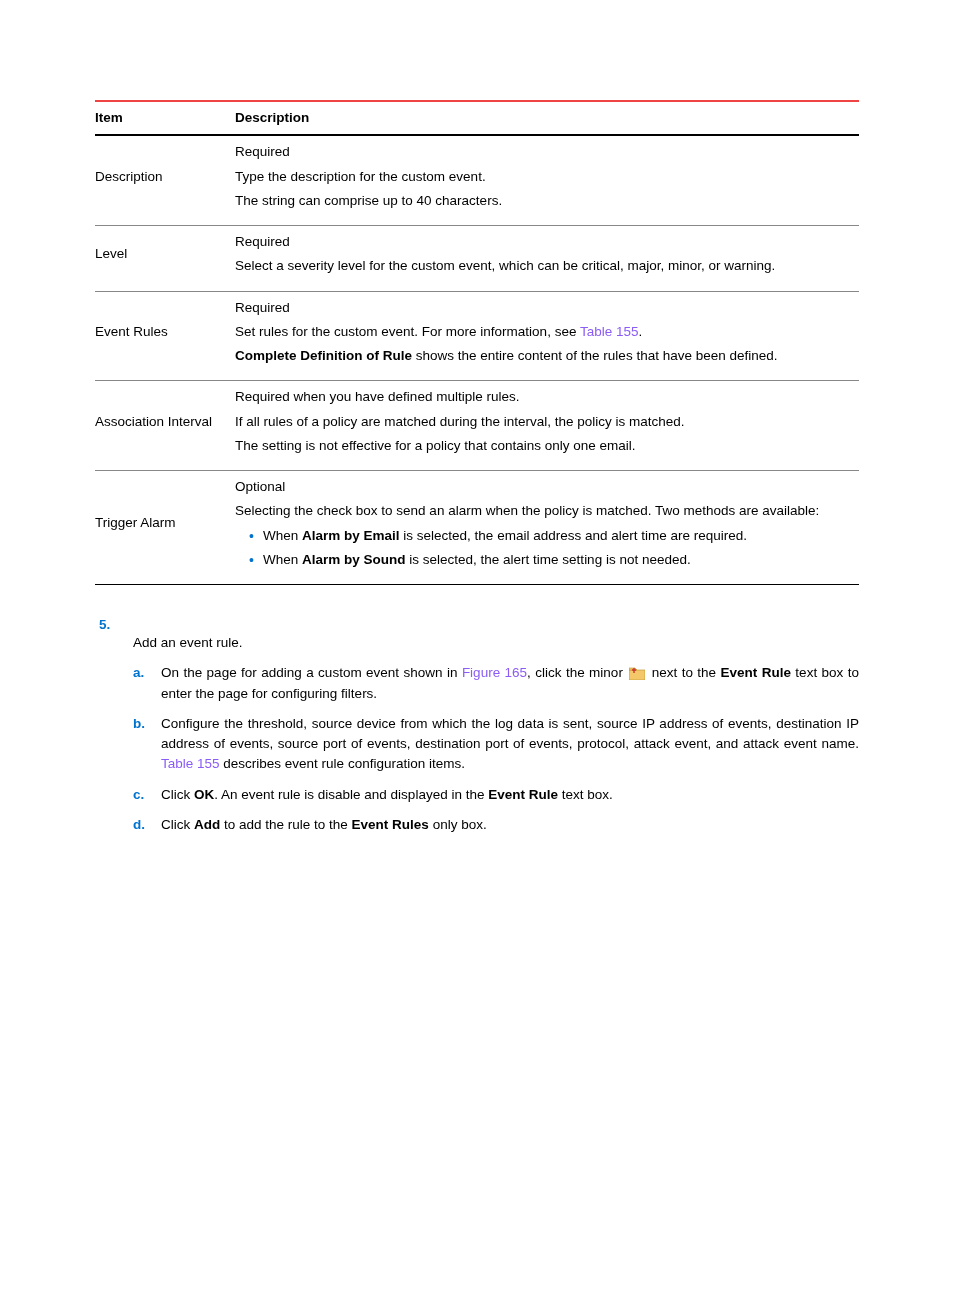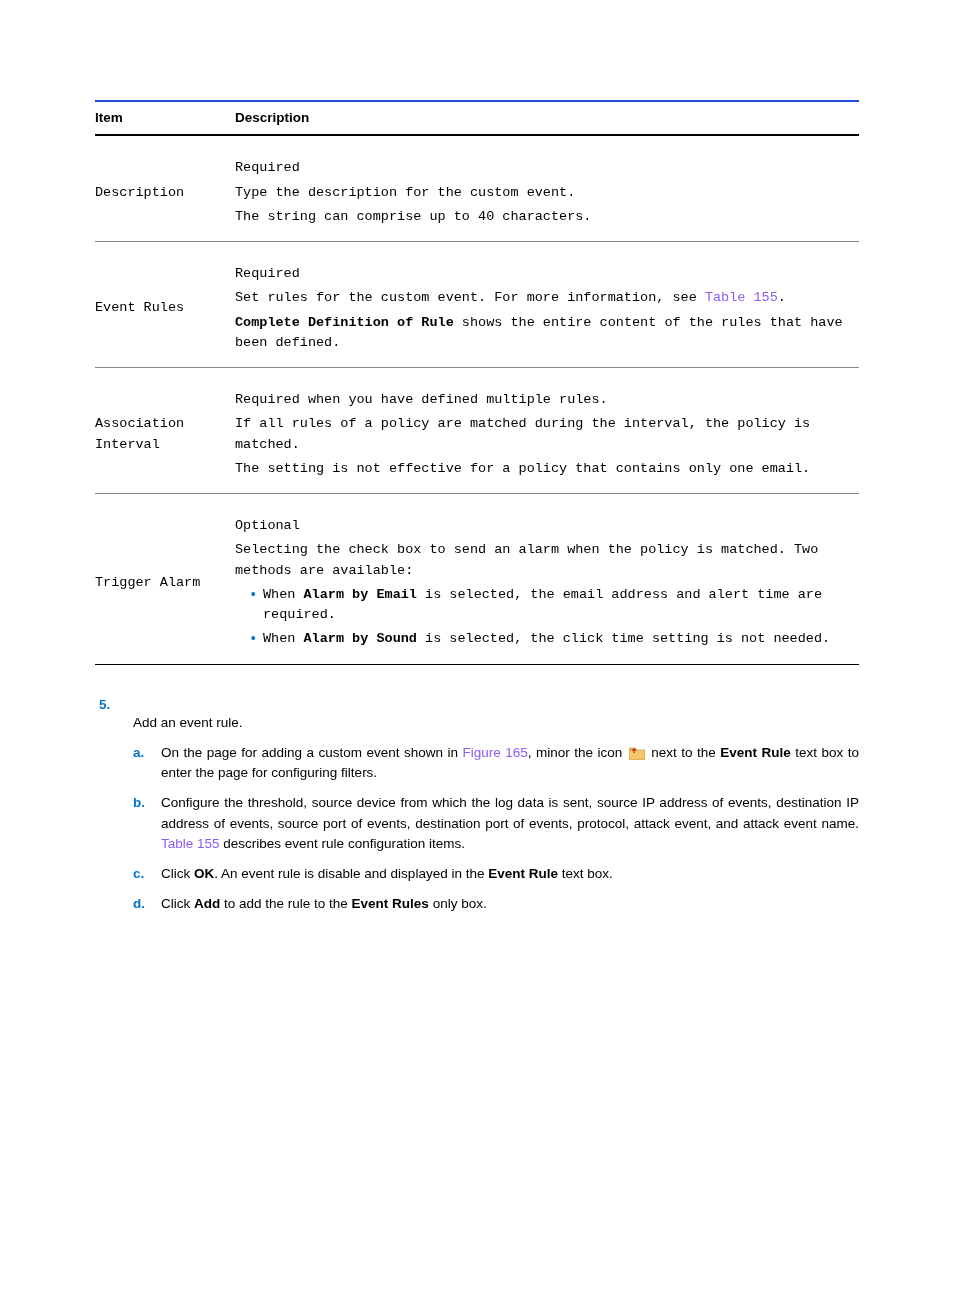--- a/index.html
+++ b/index.html
@@ -8,37 +8,36 @@
       font-size: 13.5px;
       color: #000;
       background: #fff;
       width: 954px;
       padding: 100px 95px 60px 95px;
       line-height: 1.5;
     }
     table {
       width: 100%;
       border-collapse: collapse;
-      border-top: 2px solid #1d4ed8;
+      border-top: 2px solid #ef4444;
       border-bottom: 1px solid #000;
       margin-bottom: 30px;
     }
     thead th {
       text-align: left;
       font-weight: bold;
       padding: 6px 10px 6px 0;
       border-bottom: 2px solid #000;
       vertical-align: top;
     }
     thead th:first-child { width: 140px; }
     tbody td {
-      padding: 18px 10px 10px 0;
+      padding: 2px 10px 10px 0;
       border-bottom: 1px solid #888;
       vertical-align: middle;
-      font-family: Liberation Mono, monospace;
     }
     tbody tr:last-child td { border-bottom: none; }
     td.item-col { vertical-align: middle; }
     .desc-col p { margin: 4px 0; }
     .desc-col ul { list-style: none; margin: 4px 0 4px 14px; }
     .desc-col ul li { position: relative; padding-left: 14px; margin: 4px 0; }
     .desc-col ul li::before {
       content: "•";
       position: absolute;
       left: 0;
@@ -96,20 +95,27 @@
   <tbody id="table-body">
       <tr>
         <td class="item-col">Description</td>
         <td class="desc-col">
           <p>Required</p>
           <p>Type the description for the custom event.</p>
           <p>The string can comprise up to 40 characters.</p>
         </td>
       </tr>
       <tr>
+        <td class="item-col">Level</td>
+        <td class="desc-col">
+          <p>Required</p>
+          <p>Select a severity level for the custom event, which can be critical, major, minor, or warning.</p>
+        </td>
+      </tr>
+      <tr>
         <td class="item-col">Event Rules</td>
         <td class="desc-col">
           <p>Required</p>
           <p><span>Set rules for the custom event. For more information, see </span><span class="link">Table 155</span><span>.</span></p>
           <p><span class="bold">Complete Definition of Rule</span><span> shows the entire content of the rules that have been defined.</span></p>
         </td>
       </tr>
       <tr>
         <td class="item-col">Association Interval</td>
         <td class="desc-col">
@@ -118,36 +124,36 @@
           <p>The setting is not effective for a policy that contains only one email.</p>
         </td>
       </tr>
       <tr>
         <td class="item-col">Trigger Alarm</td>
         <td class="desc-col">
           <p>Optional</p>
           <p>Selecting the check box to send an alarm when the policy is matched. Two methods are available:</p>
           <ul>
             <li><span>When </span><span class="bold">Alarm by Email</span><span> is selected, the email address and alert time are required.</span></li>
-            <li><span>When </span><span class="bold">Alarm by Sound</span><span> is selected, the click time setting is not needed.</span></li>
+            <li><span>When </span><span class="bold">Alarm by Sound</span><span> is selected, the alert time setting is not needed.</span></li>
           </ul>
         </td>
       </tr>
     </tbody>
 </table>
 
 <div class="ol-step">
   <span class="num">5.</span>
   <span class="content">Add an event rule.</span>
 </div>
 
 <div class="sub-ol" id="sub-steps">
     <div class="sub-step">
       <span class="letter">a.</span>
-      <span class="content"><span>On the page for adding a custom event shown in </span><span class="link">Figure 165</span><span>, minor the icon </span><svg class="folder-icon" viewBox="0 0 16 13">
+      <span class="content"><span>On the page for adding a custom event shown in </span><span class="link">Figure 165</span><span>, click the minor </span><svg class="folder-icon" viewBox="0 0 16 13">
           <rect x="0" y="3" width="16" height="10" fill="#f4c868" stroke="#b89028" stroke-width="0.6"></rect>
           <path d="M0 3 L0 1 L6 1 L8 3 Z" fill="#f4c868" stroke="#b89028" stroke-width="0.6"></path>
           <path d="M5 1 L5 6 M3 3 L7 3" stroke="#c33" stroke-width="1.4"></path>
         </svg><span> next to the </span><span class="bold">Event Rule</span><span> text box to enter the page for configuring filters.</span></span>
     </div>
     <div class="sub-step">
       <span class="letter">b.</span>
       <span class="content"><span>Configure the threshold, source device from which the log data is sent, source IP address of events, destination IP address of events, source port of events, destination port of events, protocol, attack event, and attack event name. </span><span class="link">Table 155</span><span> describes event rule configuration items.</span></span>
     </div>
     <div class="sub-step">

